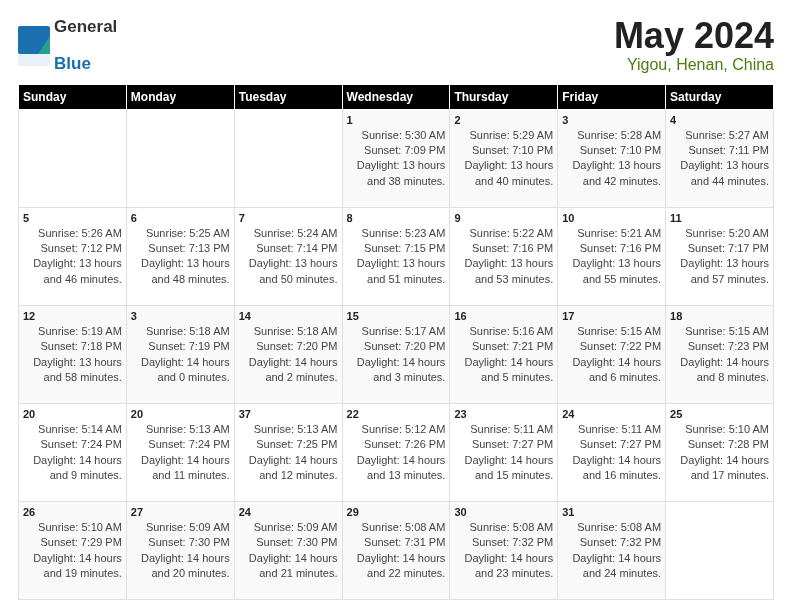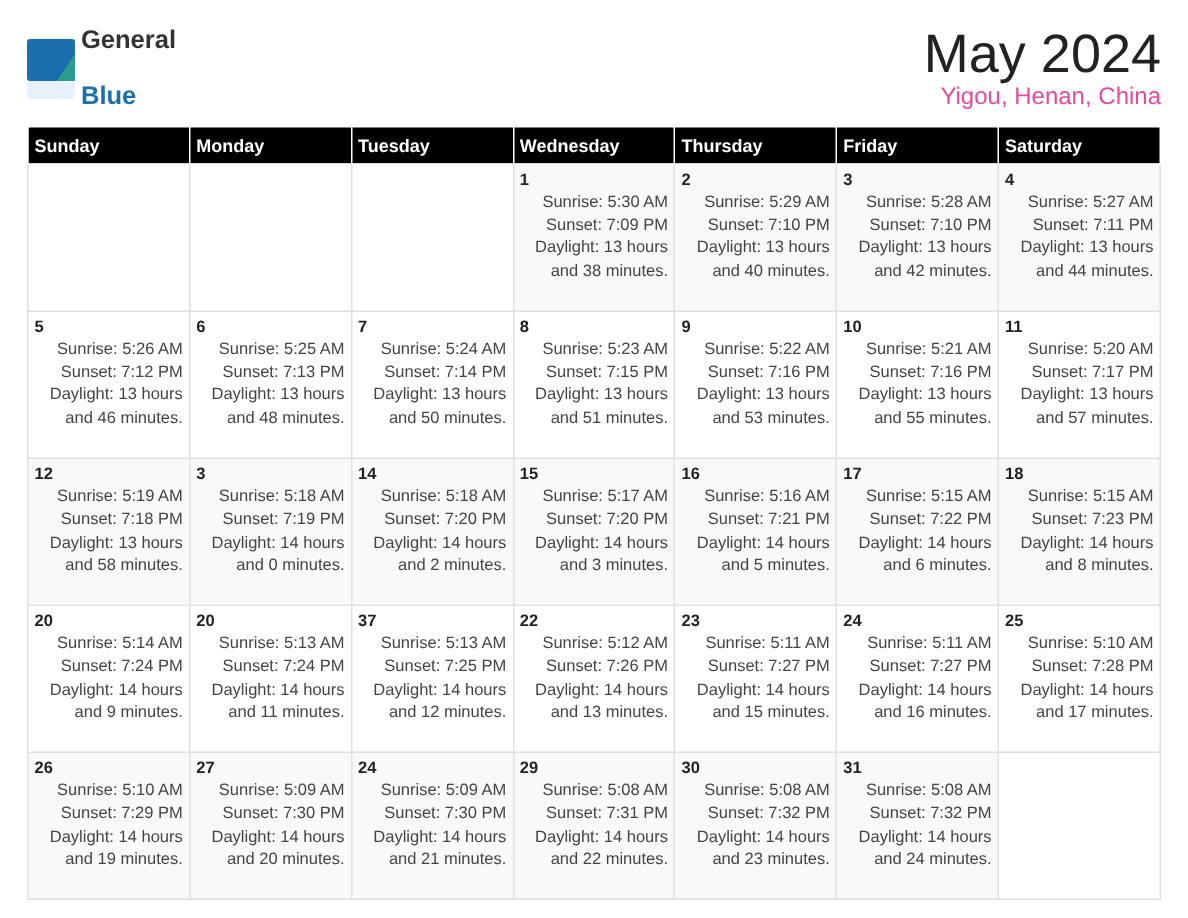--- a/index.html
+++ b/index.html
@@ -21,27 +21,27 @@
       display: flex;
       justify-content: space-between;
       align-items: flex-end;
       margin-bottom: 10px;
     }
     .title-block {
       text-align: right;
     }
     .month-title {
       font-size: 36px;
-      font-weight: normal;
+      font-weight: bold;
       color: #222;
       line-height: 1.1;
     }
     .location-title {
       font-size: 16px;
-      color: #ec4899;
+      color: #4d7c0f;
     }
     .calendar {
       flex: 1;
       border-collapse: collapse;
       width: 100%;
       table-layout: fixed;
     }
     .calendar thead tr {
       background: #000000;
     }

